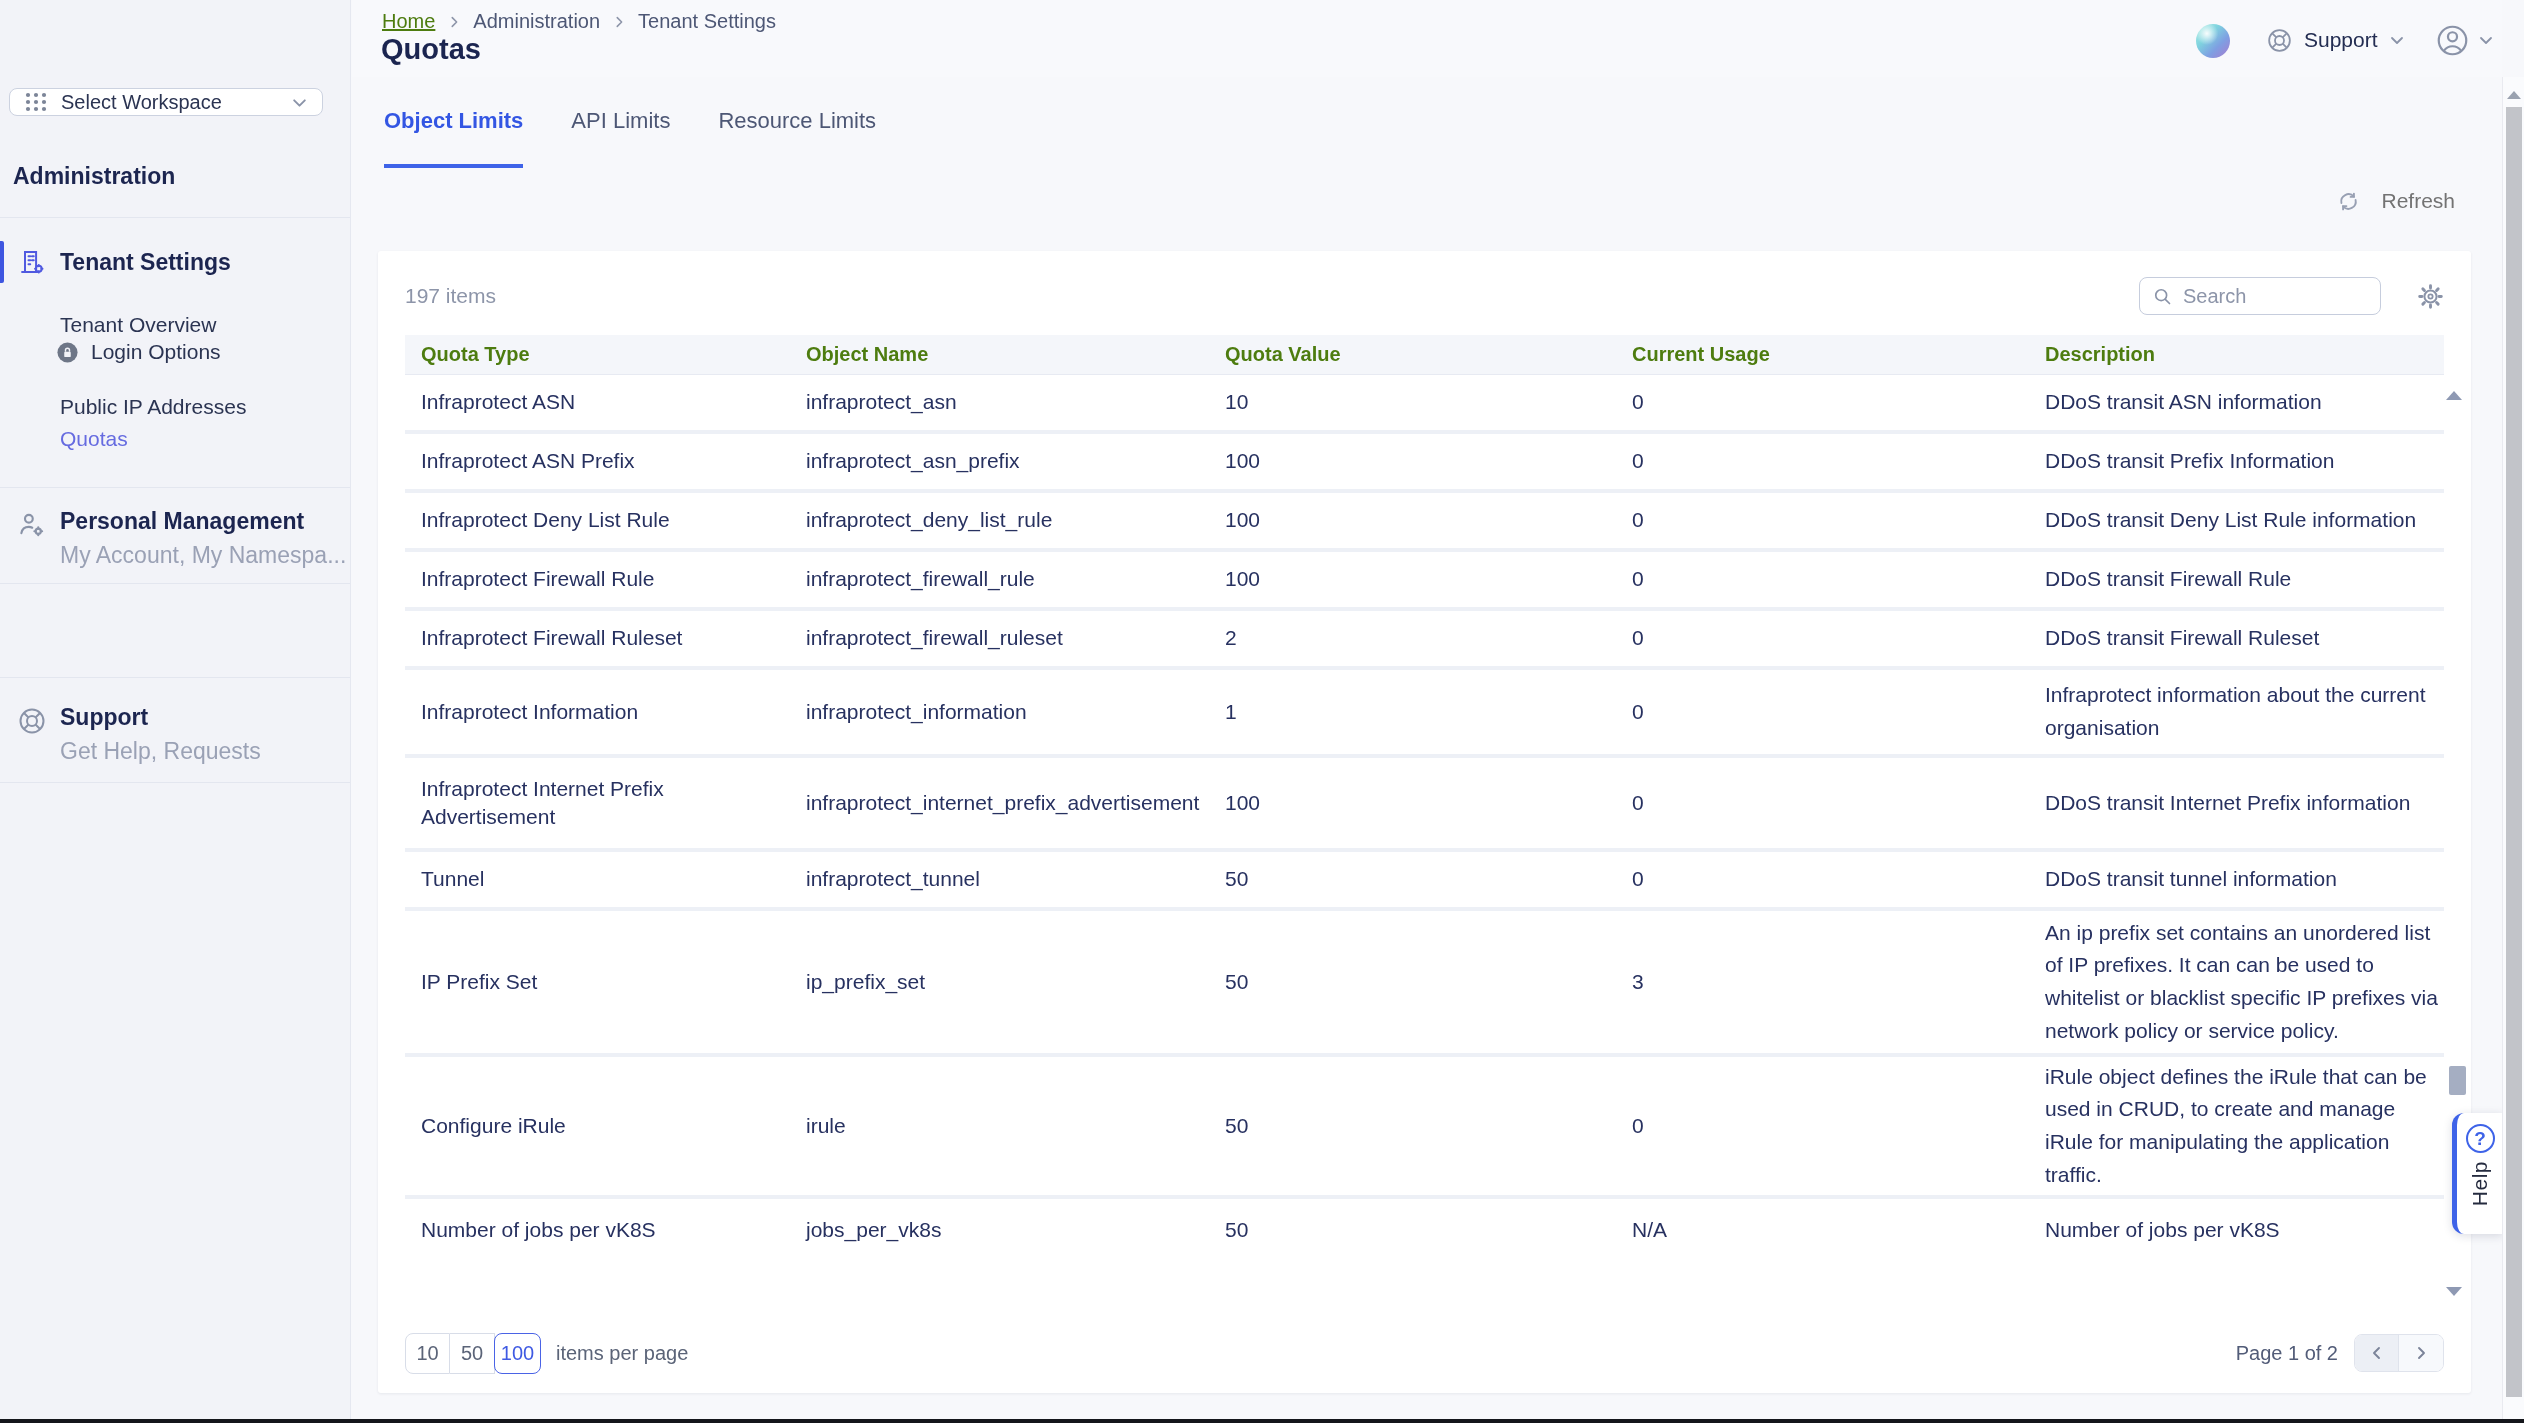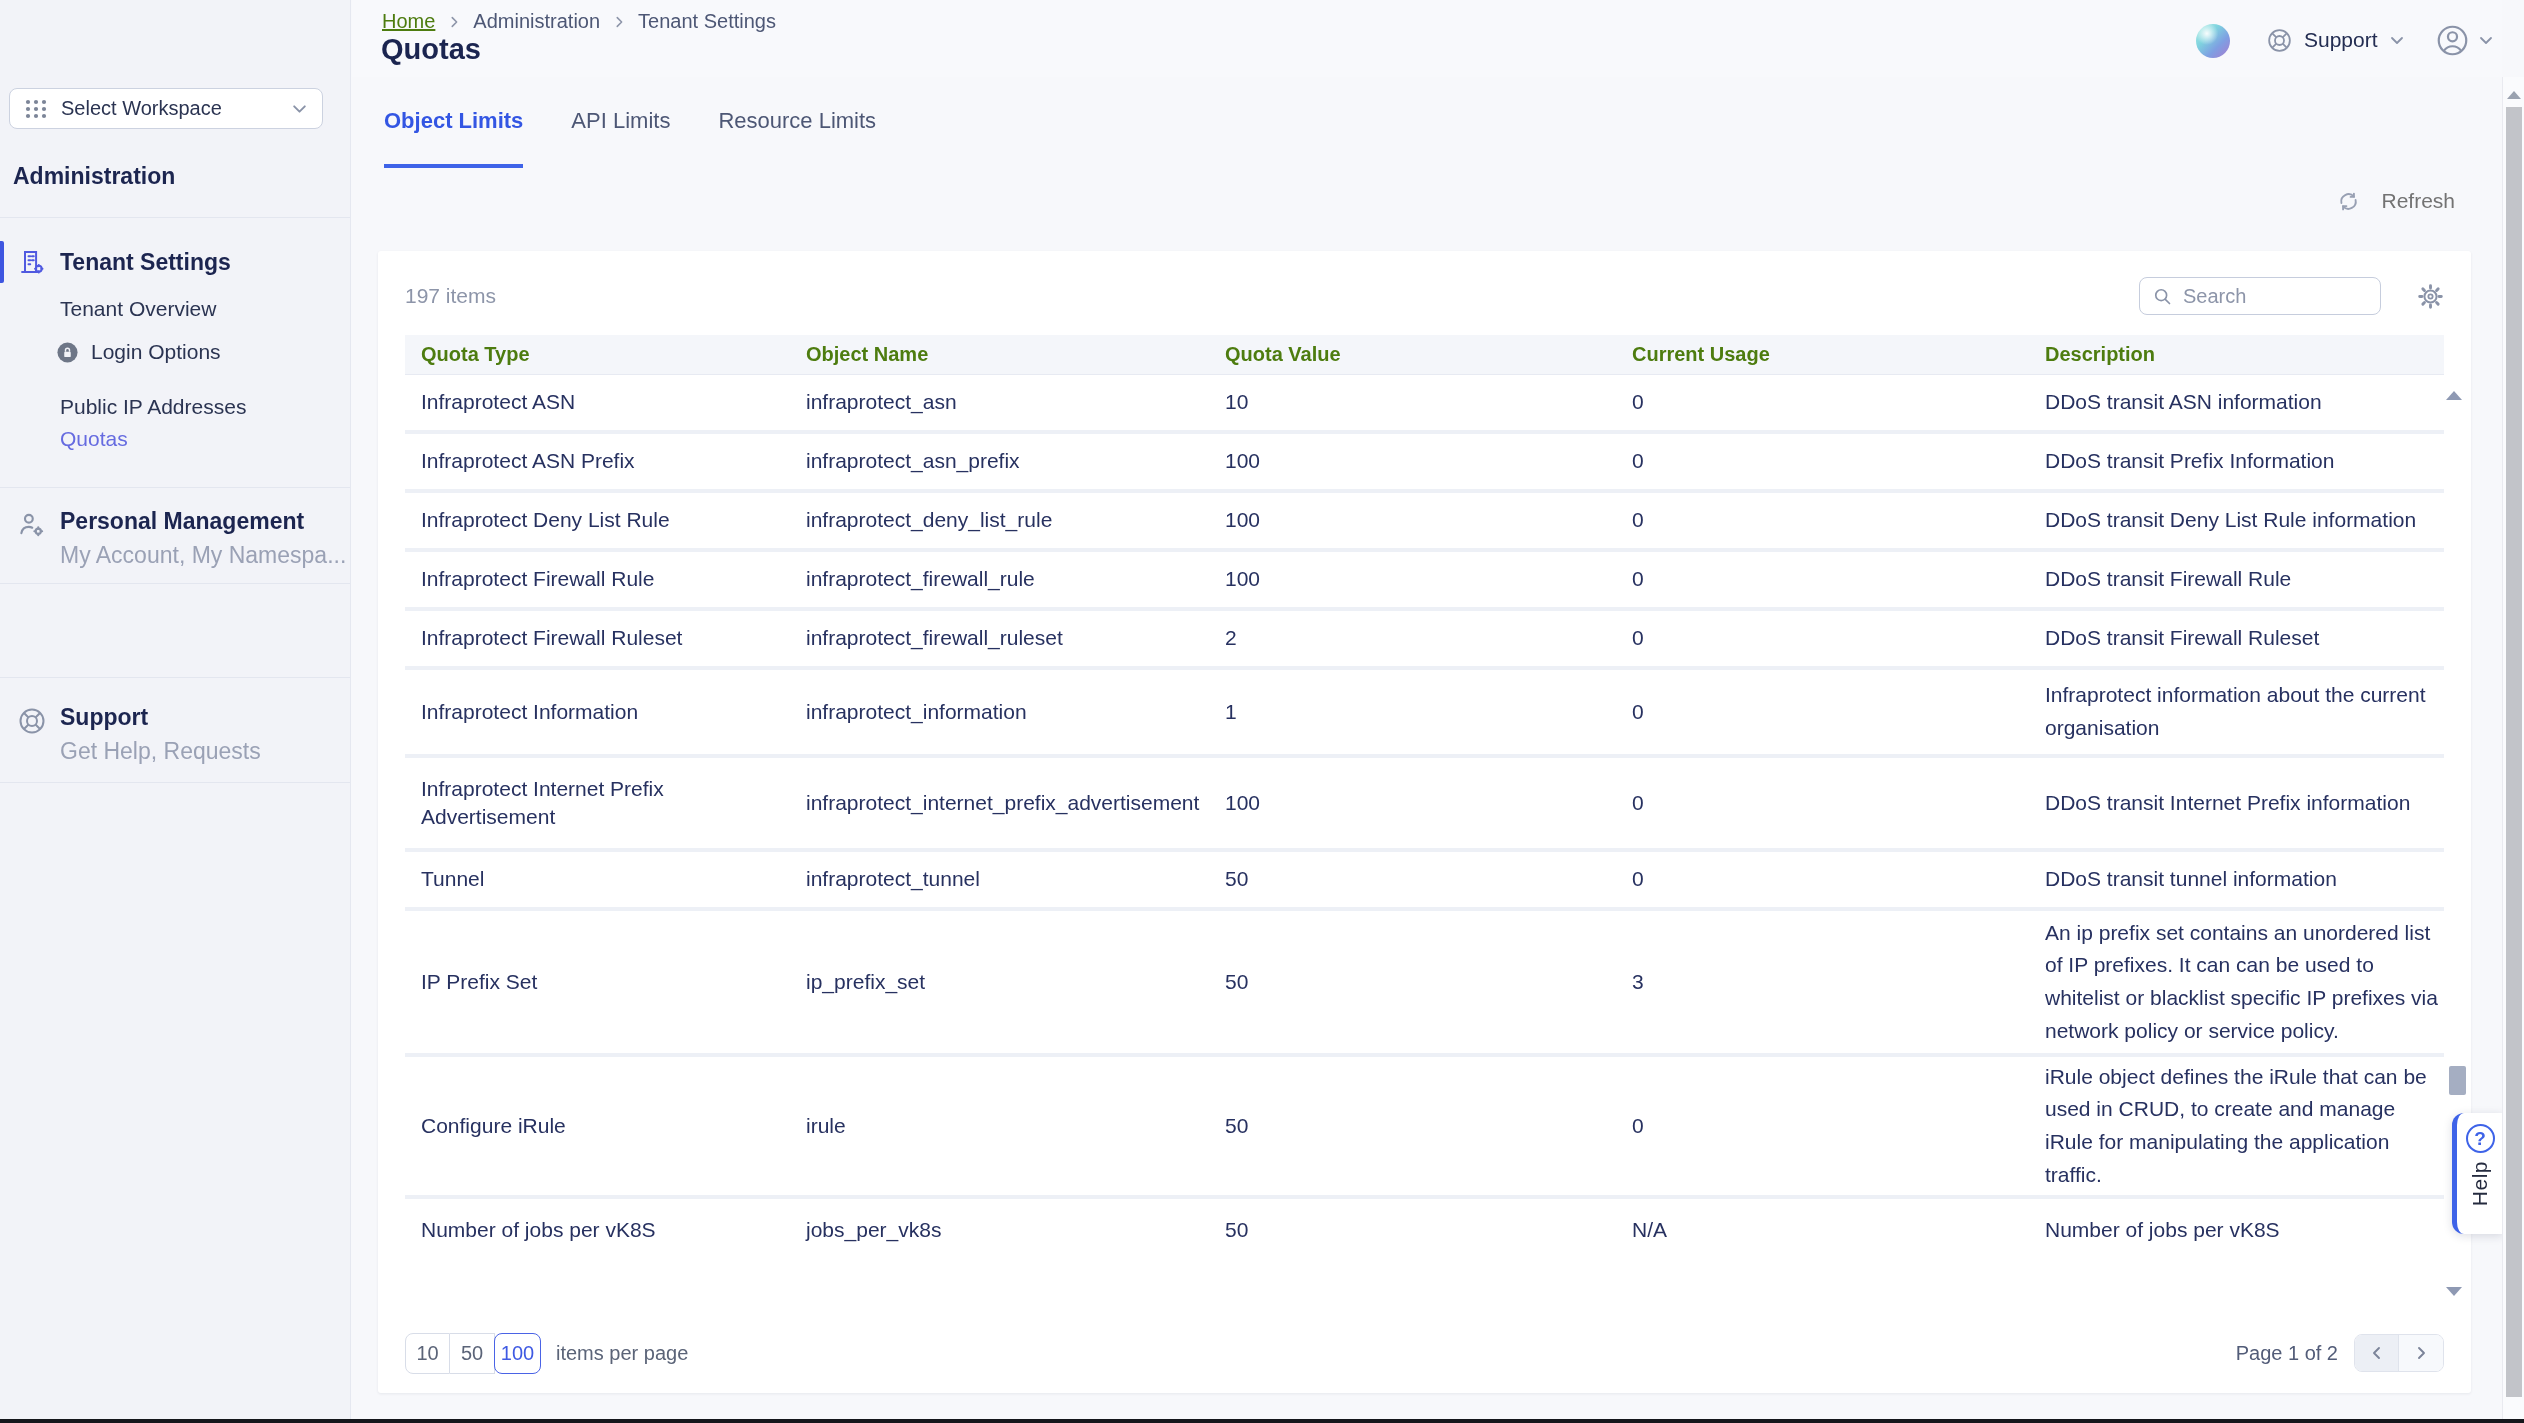--- a/index.html
+++ b/index.html
@@ -12,21 +12,21 @@
     position:relative;
   }
   .screen { position:absolute; inset:0; }
 
   
   .sidebar {
     position:absolute; left:0; top:0; width:351px; height:1423px;
     background:#f2f3f8; border-right:1px solid #e5e8f0;
   }
   .ws-btn {
-    position:absolute; left:9px; top:88px; width:314px; height:41px;
+    position:absolute; left:9px; top:88px; width:314px; height:28px;
     background:#ffffff; border:1px solid #ccd2e0; border-radius:8px;
     display:flex; align-items:center; gap:13px; padding:0 14px;
     font-family:inherit; font-size:20px; color:#2b3452; cursor:pointer;
   }
   .ws-btn .grow { flex:1; text-align:left; }
   .sb-title {
     position:absolute; left:13px; top:163px;
     font-size:23px; font-weight:700; color:#1c2550;
   }
   .sb-divider { position:absolute; left:0; top:217px; width:100%; height:1px; background:#e3e6ef; }
@@ -220,21 +220,21 @@
           <path d="M6 20.5V3.5h9.5v17"></path>
             <path d="M3.5 20.5h13"></path>
           <path d="M9 7h1.5M12 7h1.5M9 10.5h1.5M12 10.5h1.5M9 14h1.5"></path>
           <circle cx="17.8" cy="17.8" r="2.5"></circle>
           <path d="M17.8 14.6v1M17.8 20v1M14.6 17.8h1M20 17.8h1"></path>
         </svg>
       </span>
       <span class="lbl">Tenant Settings</span>
     </div>
 
-    <a class="sub-item" style="top:296px;">
+    <a class="sub-item" style="top:312px;">
       <span>Tenant Overview</span>
     </a>
     <a class="sub-item with-ic" style="top:339px;">
       <span class="lock">
         <svg viewBox="0 0 24 24">
             <circle cx="12" cy="12" r="10.5" fill="#6e7687"></circle>
             <rect x="8.6" y="11.2" width="6.8" height="5.6" rx="1" fill="#f2f3f8"></rect>
             <path d="M9.9 11.2V9.6a2.1 2.1 0 0 1 4.2 0v1.6" stroke="#f2f3f8" stroke-width="1.5" fill="none"></path>
           </svg>
       </span>

